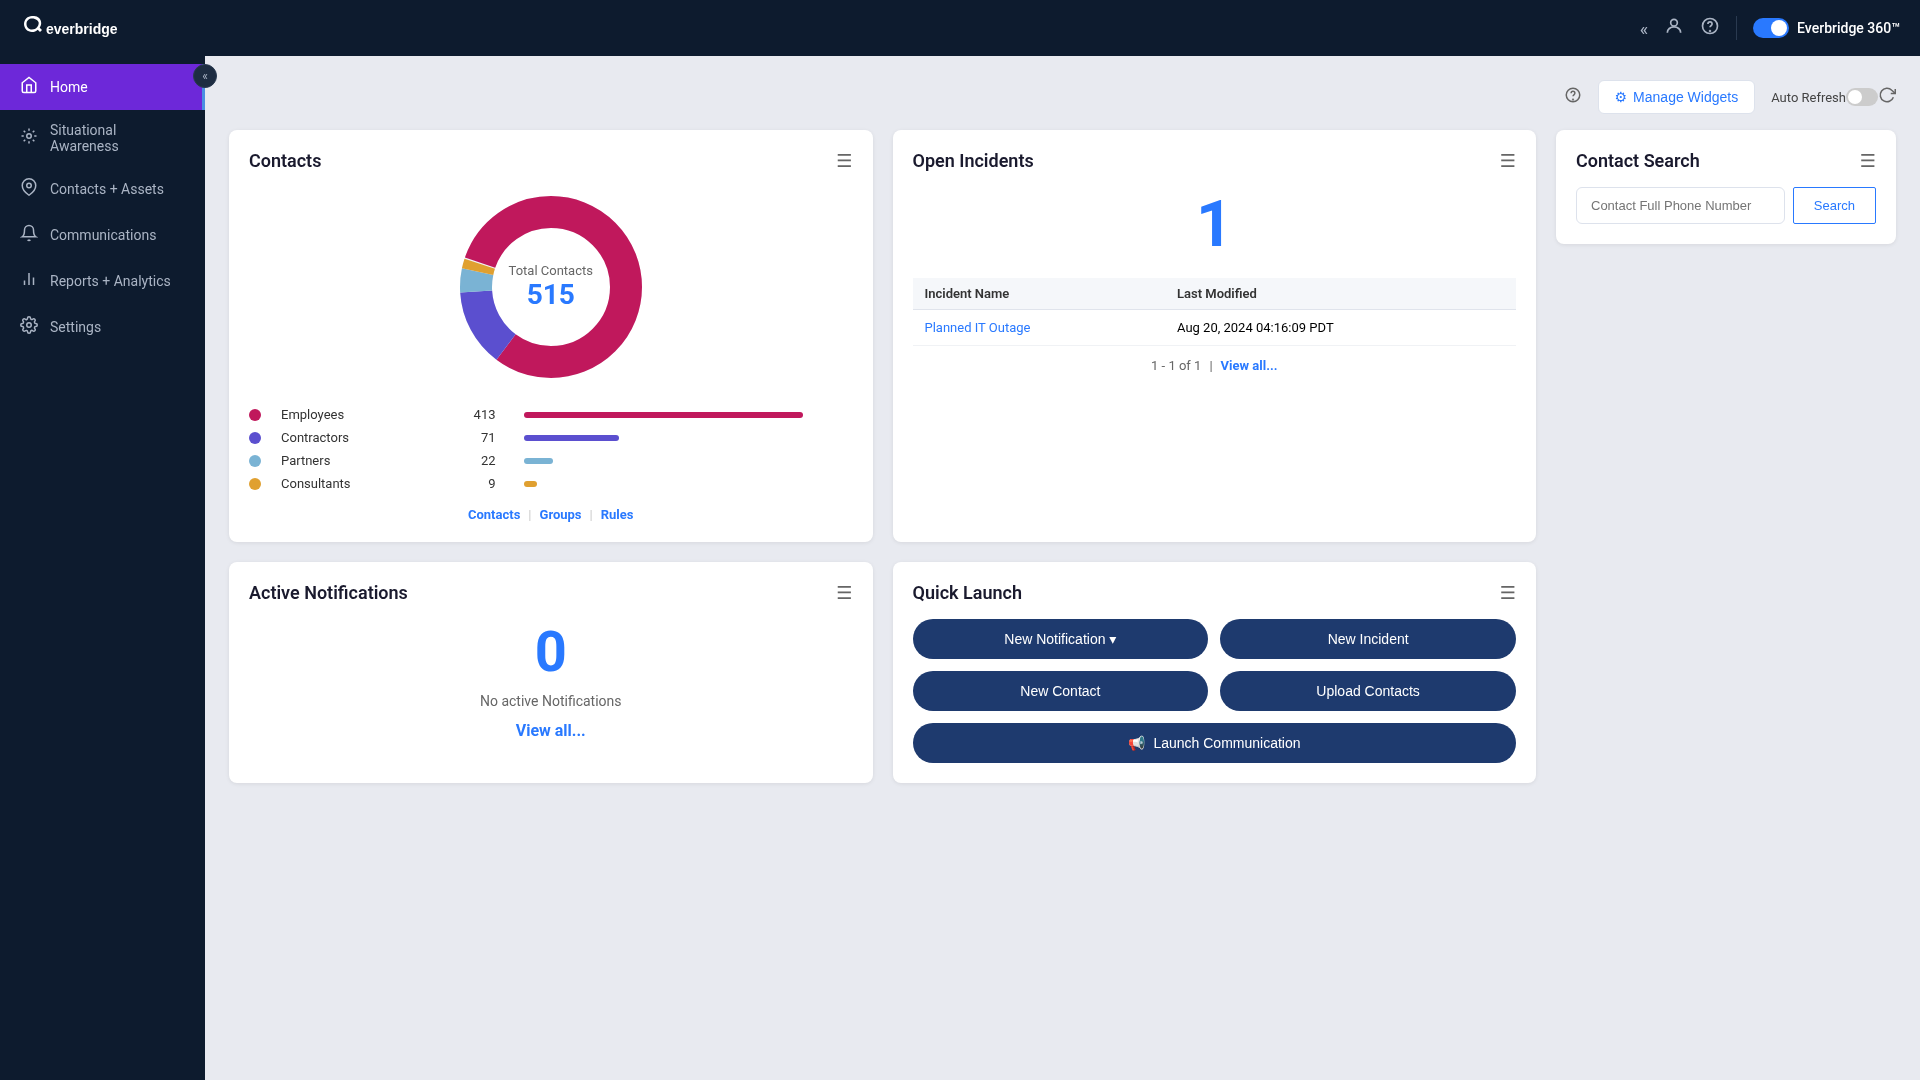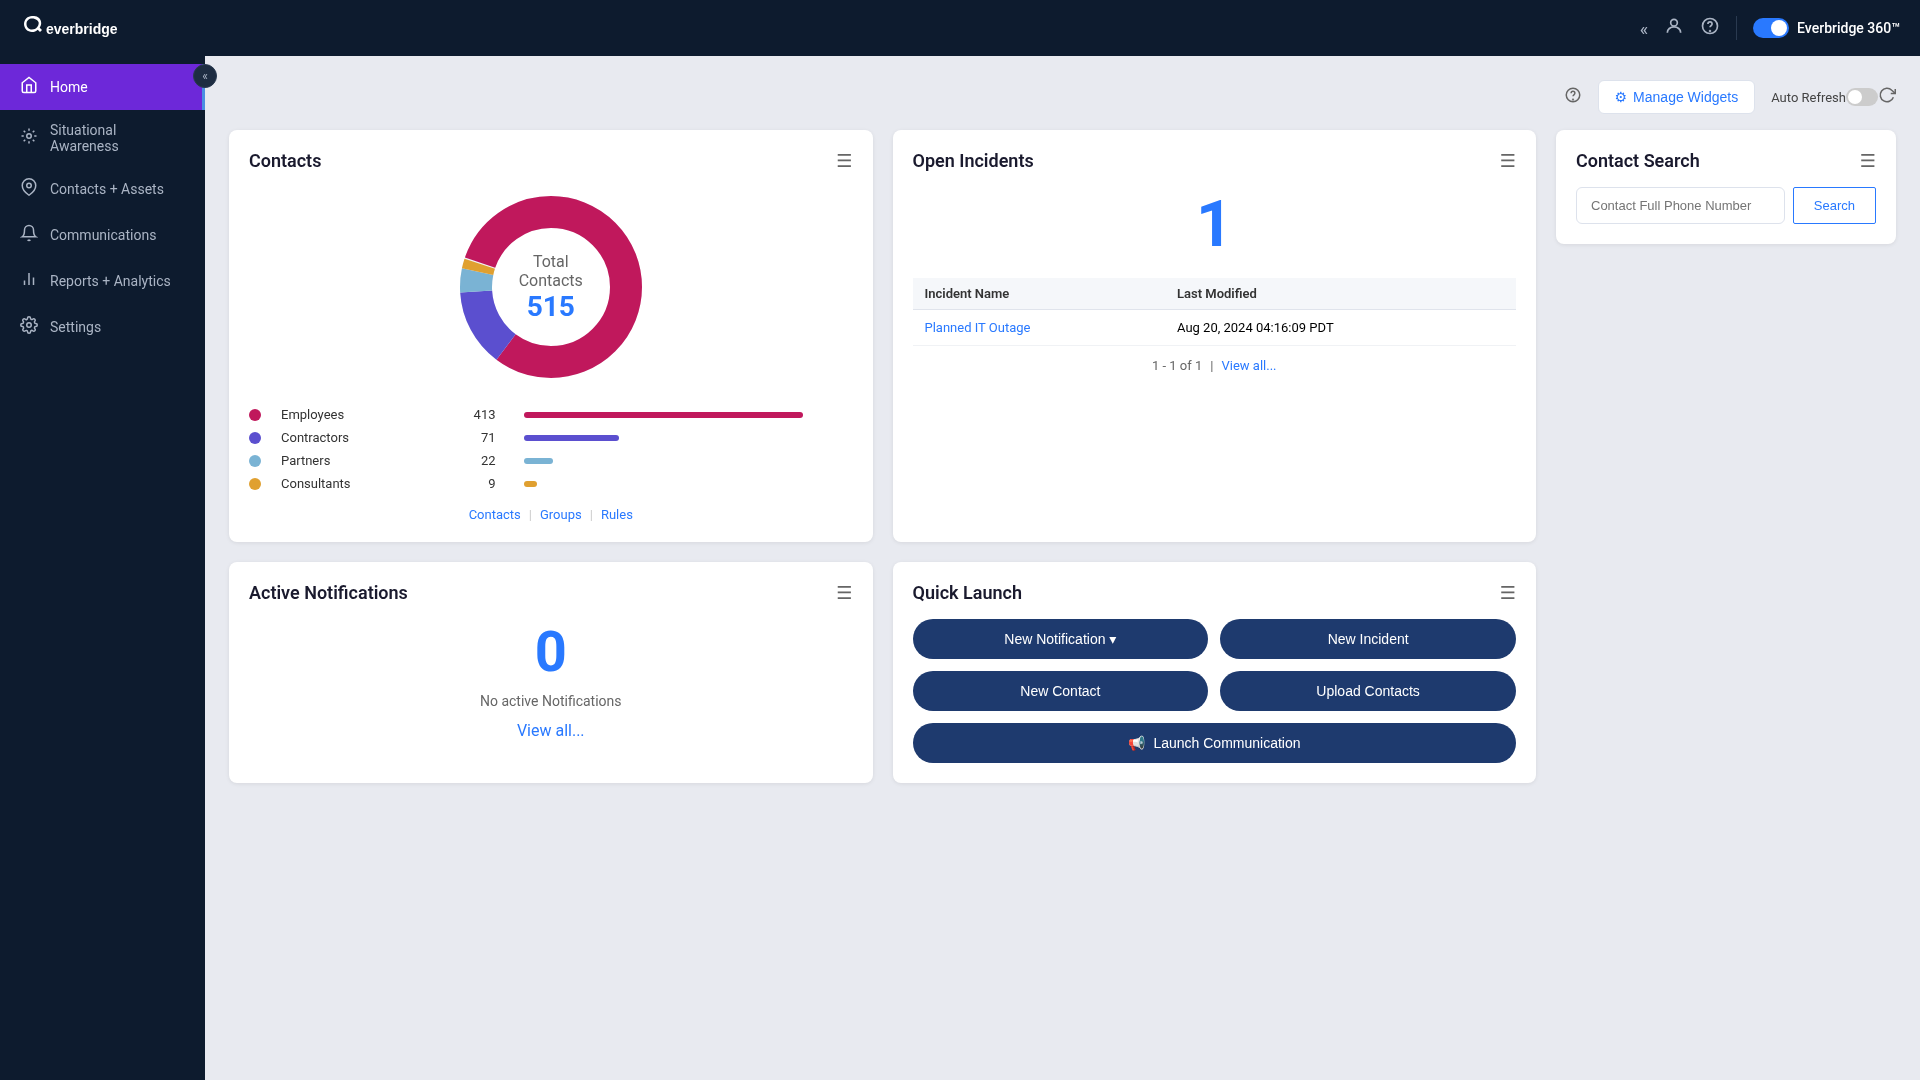--- a/index.html
+++ b/index.html
@@ -203,21 +203,21 @@
     .card-menu-icon { color: #666; cursor: pointer; font-size: 18px; }
 
     
     .contacts-card { grid-column: 1; grid-row: 1; }
     .donut-container {
       display: flex;
       justify-content: center;
       margin-bottom: 20px;
     }
     .donut-svg { width: 200px; height: 200px; }
-    .donut-label { font-size: 16px; color: #666; }
+    .donut-label { font-size: 13px; color: #666; }
     .donut-number { font-size: 28px; font-weight: 700; color: #2979ff; }
 
     .legend {
       display: flex;
       flex-direction: column;
       gap: 8px;
       margin-bottom: 16px;
     }
     .legend-item {
       display: flex;
@@ -234,21 +234,21 @@
     .legend-count { font-size: 13px; color: #333; width: 30px; text-align: right; margin-right: 8px; }
     .legend-bar-container { flex: 2; }
     .legend-bar { height: 6px; border-radius: 3px; }
 
     .card-links {
       display: flex;
       justify-content: center;
       gap: 8px;
       font-size: 13px;
     }
-    .card-link { color: #2979ff; cursor: pointer; text-decoration: none; }
+    .card-link { color: #2979ff; cursor: pointer; text-decoration: none; font-weight: bold; }
     .card-link-sep { color: #ccc; }
 
     
     .incidents-card { grid-column: 2; grid-row: 1; }
     .incidents-count {
       font-size: 64px;
       font-weight: 700;
       color: #2979ff;
       text-align: center;
       margin: 8px 0 16px;

